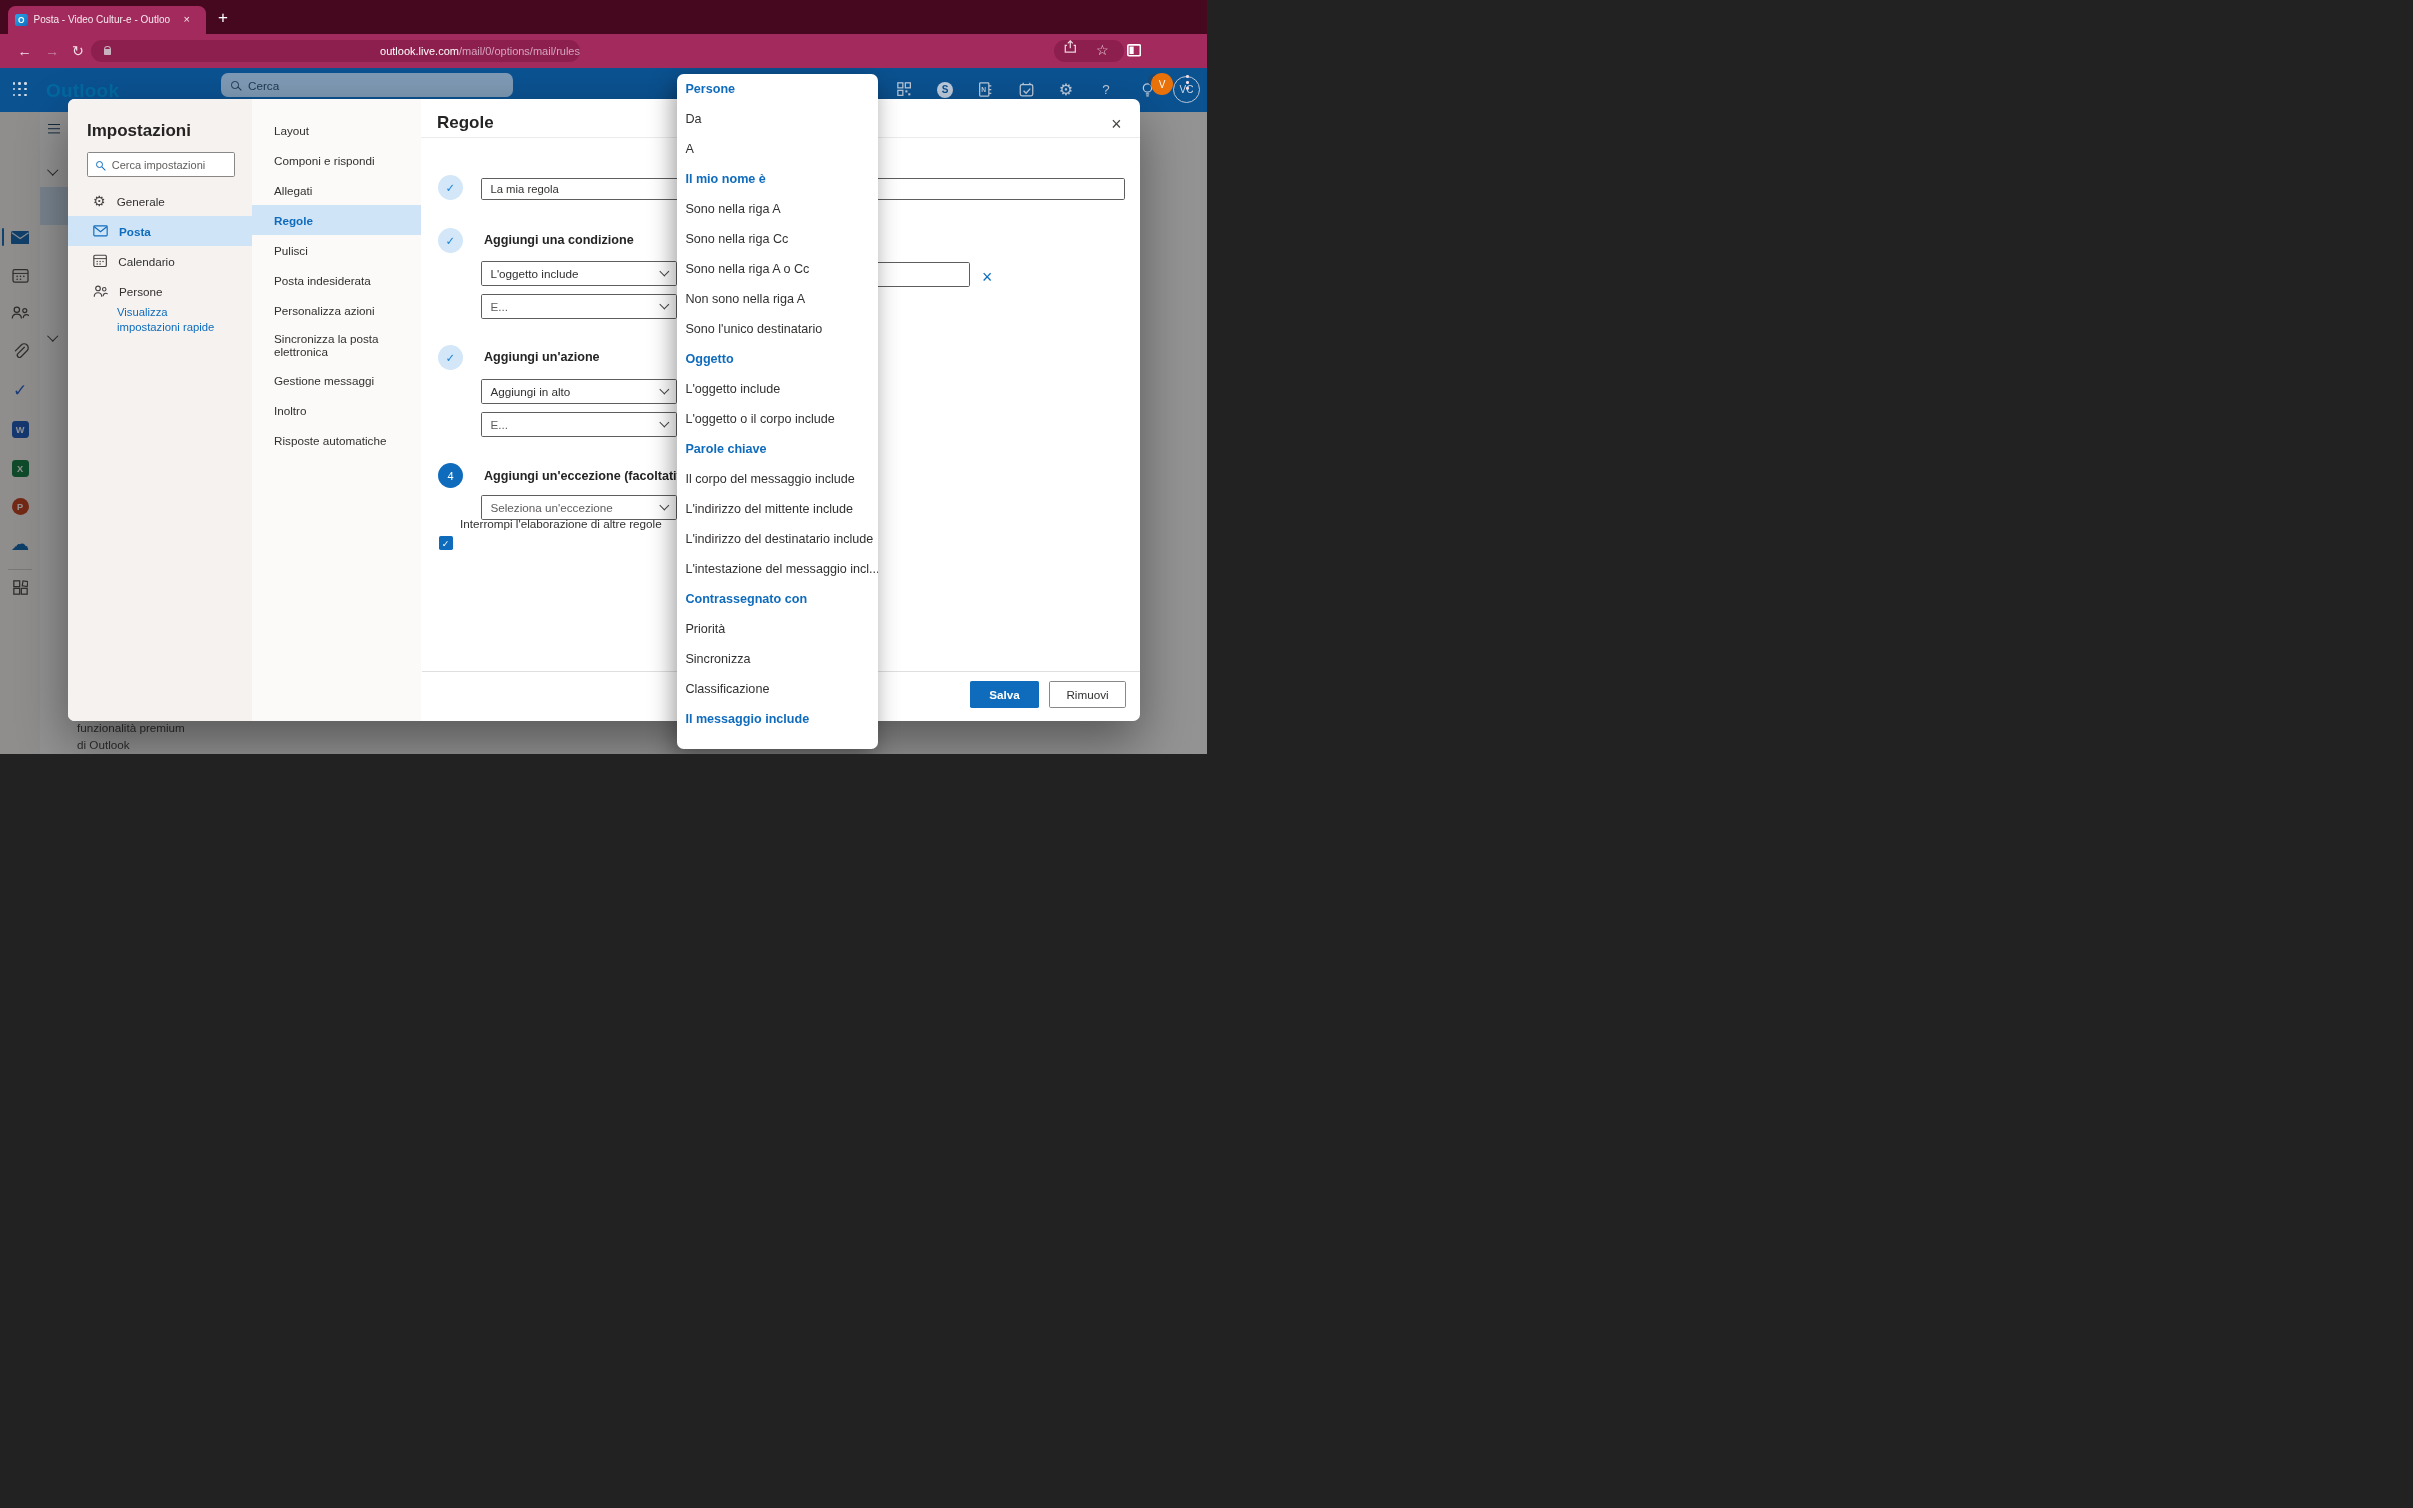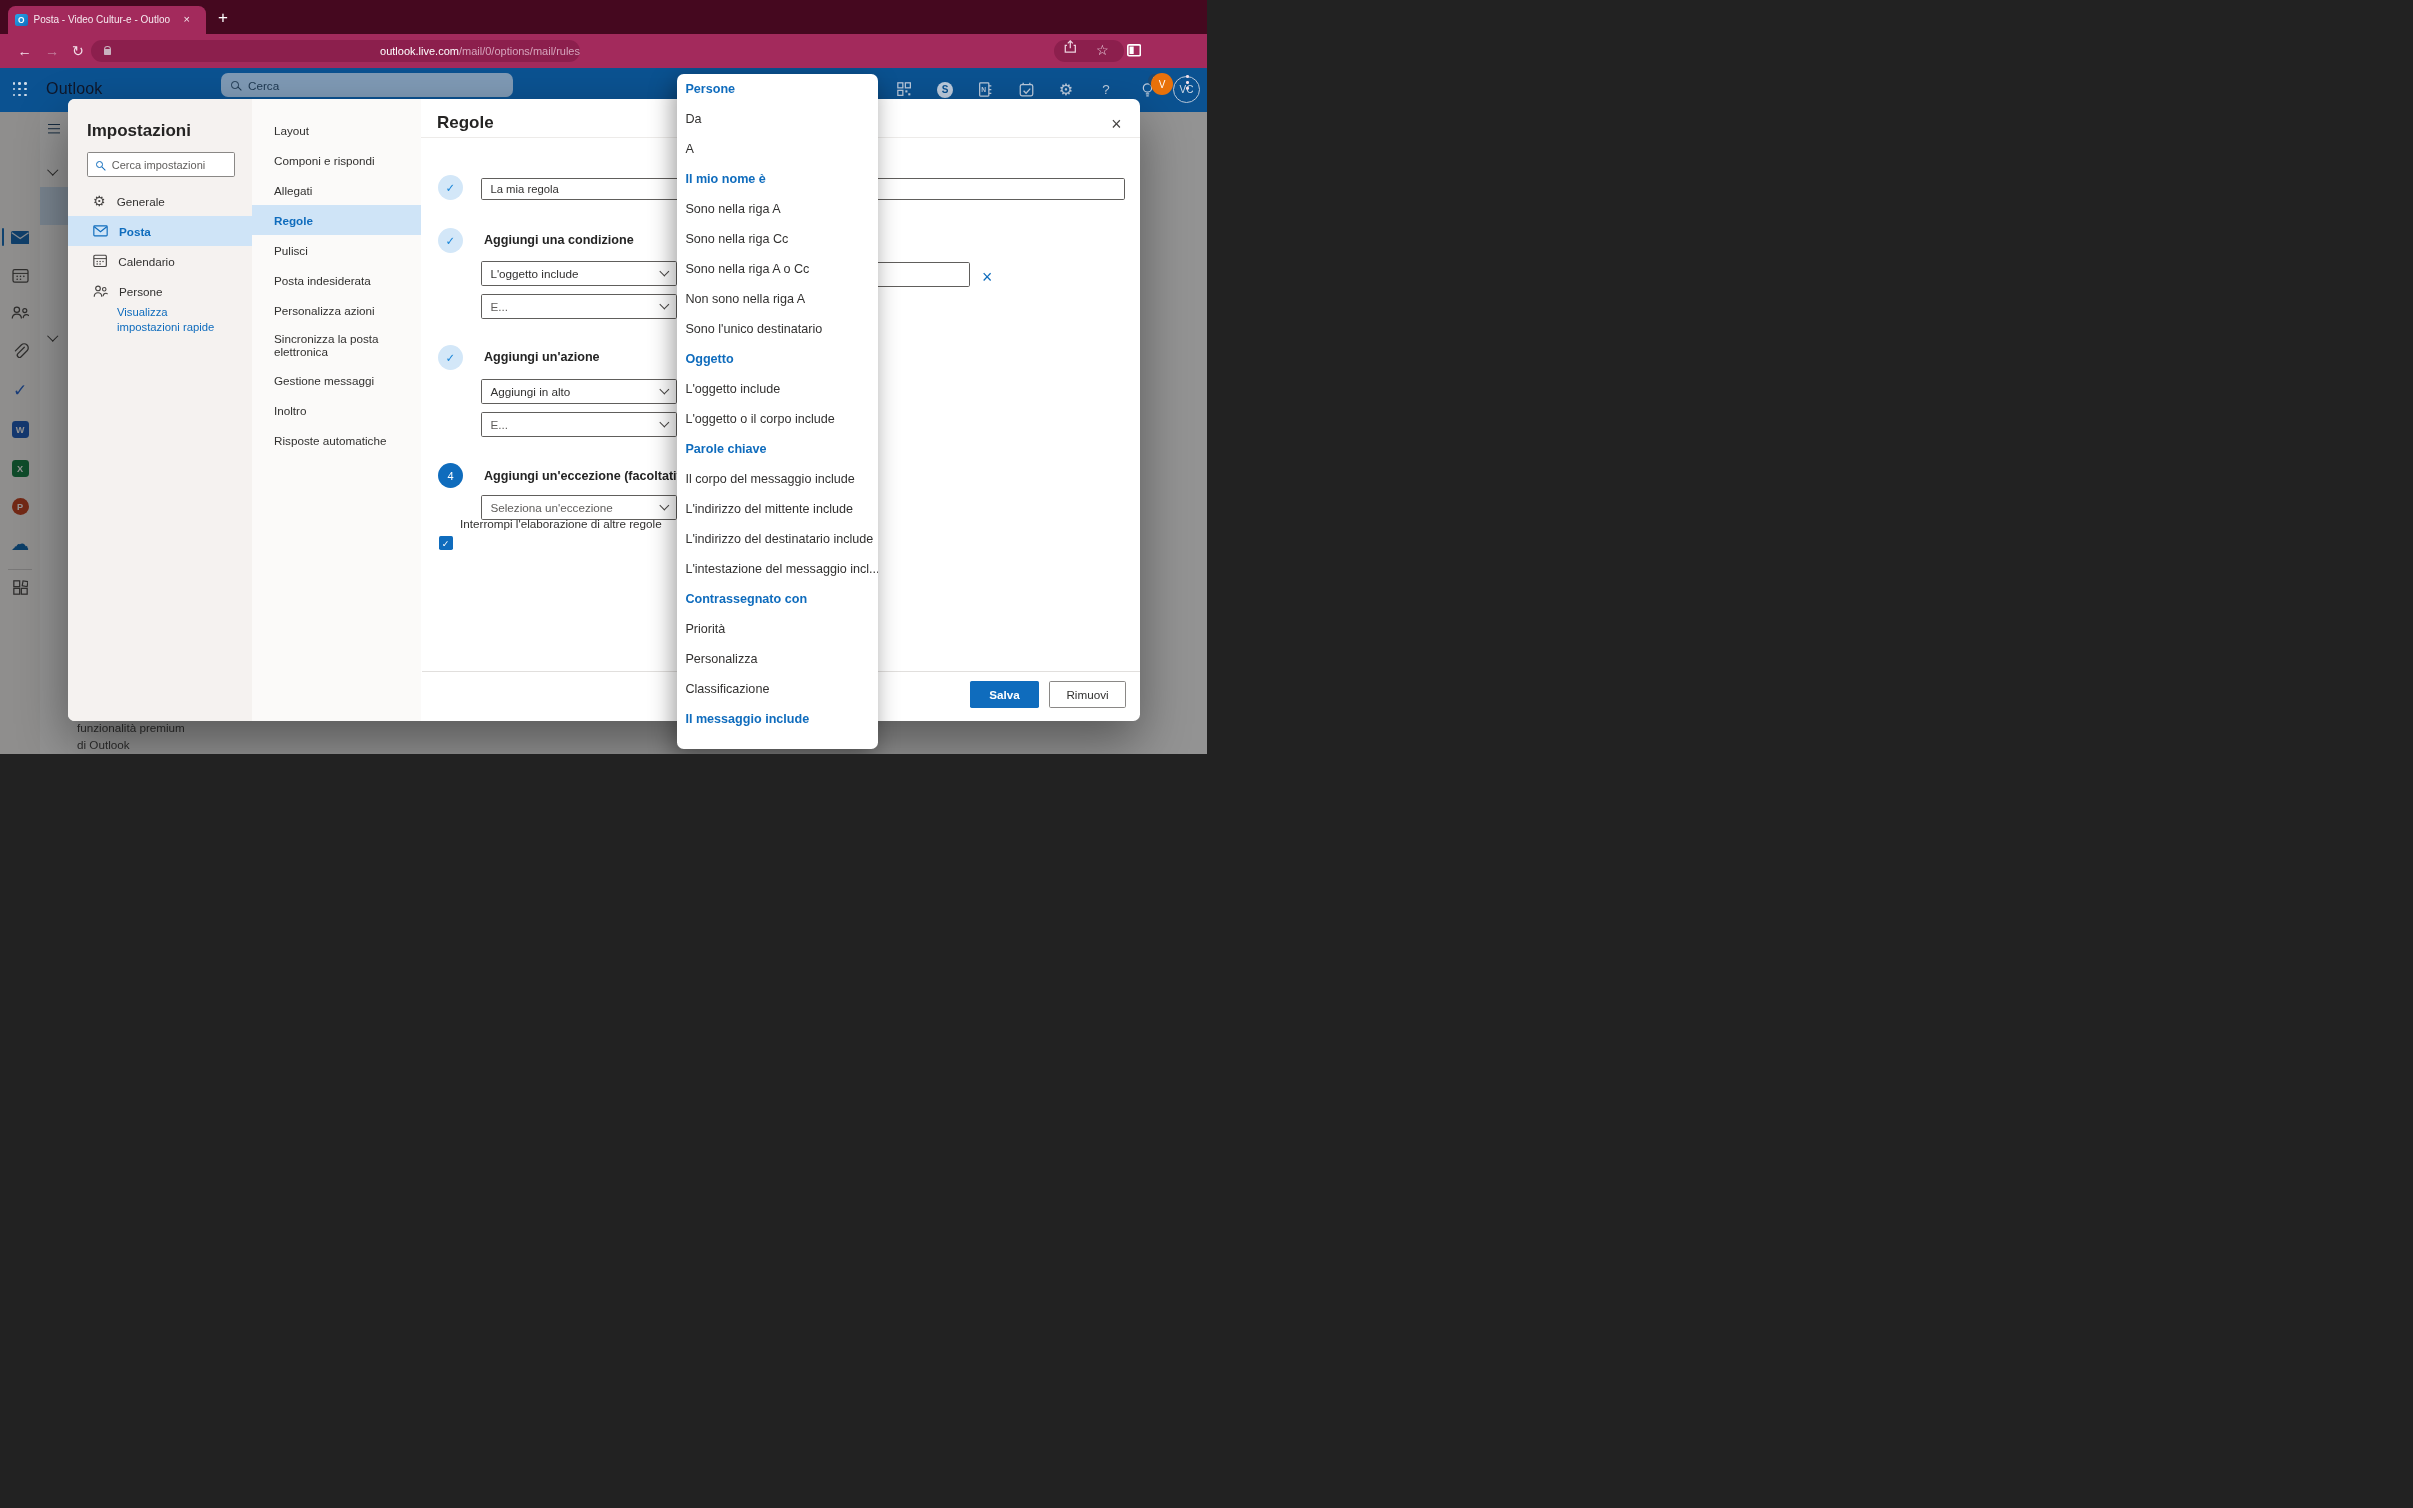--- a/index.html
+++ b/index.html
@@ -23,21 +23,21 @@
   .actpill{position:absolute;left:1054px;top:5.9px;width:70px;height:22.6px;border-radius:11.7px;background:#8c1f4d;}
   .chr-ic{position:absolute;top:6.7px;color:#ecd3df;font-size:12.6px;}
   .share-ic svg,.sq-ic svg{display:block;}
   .avatarV{position:absolute;left:1151px;top:39px;width:22px;height:22px;border-radius:50%;background:#e8710a;color:#fff;font-size:10px;display:flex;align-items:center;justify-content:center;}
   .dots{position:absolute;left:1186px;top:41px;width:2.5px;height:2.5px;border-radius:50%;background:#f3dfe9;box-shadow:0 5.9px 0 #f3dfe9,0 11.7px 0 #f3dfe9;}
 
   
   .topbar{position:absolute;left:0;top:67px;width:1207px;height:45px;background:#0b5291;z-index:4;}
   .waffle{position:absolute;left:12.6px;top:82px;width:14.2px;height:14.2px;z-index:4;}
   .waffle i{position:absolute;width:2.5px;height:2.5px;border-radius:50%;background:#cfdbe8;}
-  .brand{position:absolute;left:46px;top:80px;color:#0f172a;font-size:16px;letter-spacing:0.2px;z-index:4;}
+  .brand{position:absolute;left:46px;top:80px;color:#0369a1;font-size:19px;letter-spacing:0.2px;z-index:4;font-weight:bold;}
   .obsearch{position:absolute;left:221px;top:73px;width:292px;height:24px;border-radius:7px;background:#7f9ab5;display:flex;align-items:center;padding-left:10px;gap:7.5px;z-index:4;}
   .mag{width:7.5px;height:7.5px;border:1.3px solid #1d3750;border-radius:50%;position:relative;flex:0 0 auto;}
   .mag:after{content:'';position:absolute;width:5px;height:1.3px;background:#1d3750;transform:rotate(45deg);right:-4.2px;bottom:-1.7px;}
   .obsearch input{background:transparent;border:none;outline:none;font-size:11.7px;color:#1d3750;width:235px;}
   .obsearch input::placeholder{color:#1d3750;opacity:1;}
   .tb-ic{position:absolute;top:67px;height:45px;width:34px;display:flex;align-items:center;justify-content:center;color:#bdcbdc;z-index:4;}
   .skype-c{width:16px;height:16px;border-radius:50%;background:#bdcbdc;color:#0b5291;font-size:10px;font-weight:bold;display:flex;align-items:center;justify-content:center;}
   .badge7{position:absolute;left:18.4px;top:6.7px;width:13.4px;height:13.4px;border-radius:50%;background:#1d4a74;color:#d7e2ee;font-size:8.4px;display:flex;align-items:center;justify-content:center;}
   .avatarVC{position:absolute;left:1173px;top:76px;width:27px;height:27px;border-radius:50%;border:1.3px solid #b9c7d8;color:#cfdae6;font-size:10px;display:flex;align-items:center;justify-content:center;z-index:4;}
 
@@ -415,19 +415,19 @@
     <div class="dd-row hdr">Oggetto</div>
     <div class="dd-row">L'oggetto include</div>
     <div class="dd-row">L'oggetto o il corpo include</div>
     <div class="dd-row hdr">Parole chiave</div>
     <div class="dd-row">Il corpo del messaggio include</div>
     <div class="dd-row">L'indirizzo del mittente include</div>
     <div class="dd-row">L'indirizzo del destinatario include</div>
     <div class="dd-row">L'intestazione del messaggio incl...</div>
     <div class="dd-row hdr">Contrassegnato con</div>
     <div class="dd-row">Priorità</div>
-    <div class="dd-row">Personalizza</div>
+    <div class="dd-row">Sincronizza</div>
     <div class="dd-row">Classificazione</div>
     <div class="dd-row hdr">Il messaggio include</div>
   </div>
 
 </div>
 
 
 </body></html>

